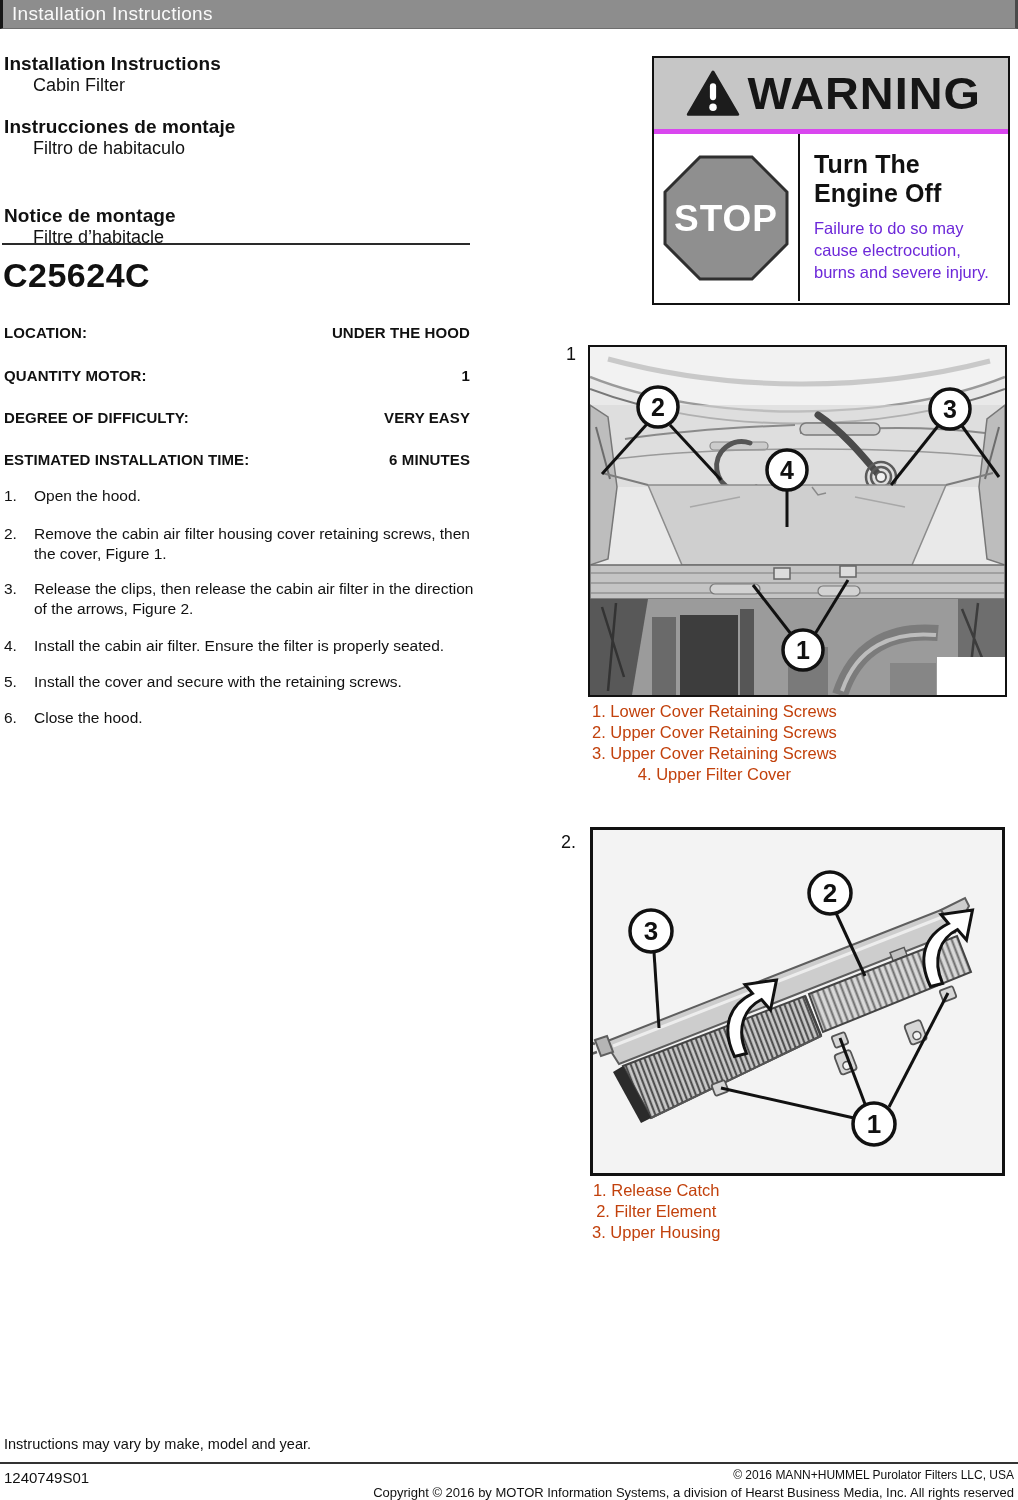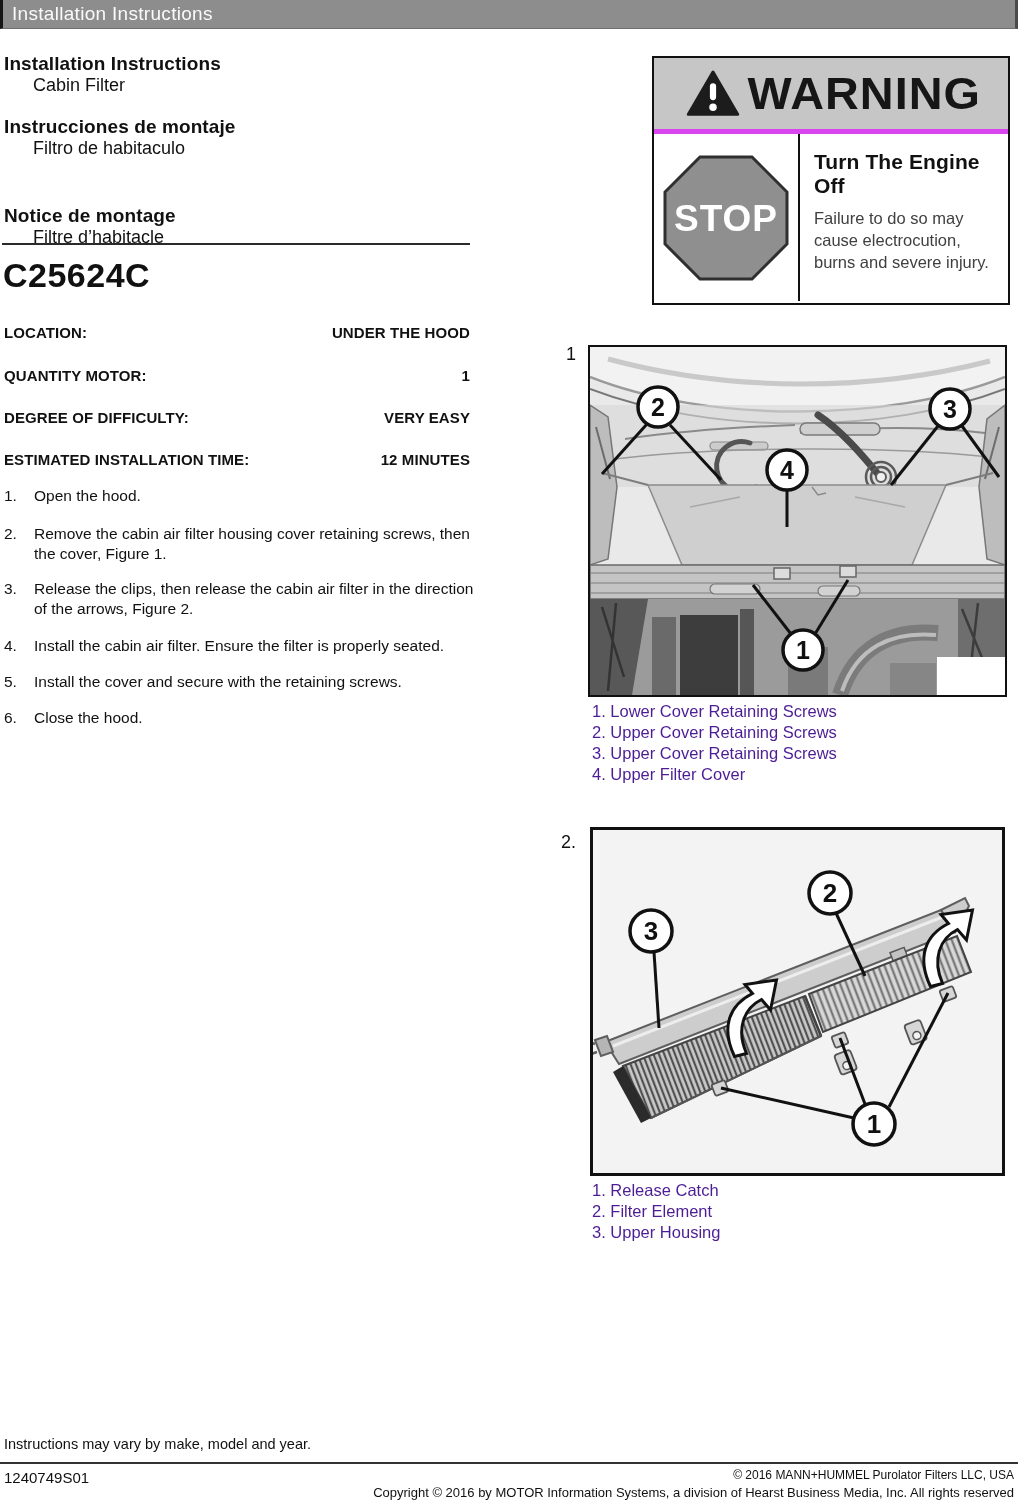--- a/index.html
+++ b/index.html
@@ -72,28 +72,28 @@
   .warning-word {
     font-size: 45px; font-weight: 900; letter-spacing: 1px; color: #161616;
     transform: scaleX(1.04); transform-origin: center;
   }
   .warning-lower { display: flex; height: 167px; }
   .warning-stop-cell {
     width: 146px; flex: 0 0 146px; border-right: 2px solid #111;
     display: flex; align-items: center; justify-content: center;
   }
   .warning-text-cell { flex: 1; padding: 16px 10px 0 14px; }
-  .warning-heading { font-size: 21px; font-weight: bold; letter-spacing: 0.1px; }
-  .warning-body { margin-top: 9px; font-size: 16.5px; line-height: 22px; color: #404040; }
+  .warning-heading { font-size: 25px; font-weight: bold; letter-spacing: 0.1px; }
+  .warning-body { margin-top: 9px; font-size: 16.5px; line-height: 22px; color: #6d28d9; }
 
   
   .fig-label { position: absolute; font-size: 18px; color: #111; }
   .fig-frame { position: absolute; border: 2px solid #111; background: #e9e9e9; }
   #fig2-frame { border-width: 3px; background: #f3f3f3; }
-  .legend { position: absolute; font-size: 16.5px; line-height: 21px; color: #4c1d95; }
+  .legend { position: absolute; font-size: 16.5px; line-height: 21px; color: #c2410c; text-align: center; }
 
   
   .footer-note { position: absolute; left: 4px; top: 1436px; font-size: 14.5px; }
   .footer-rule { position: absolute; left: 0; top: 1462px; width: 1018px; border-top: 2px solid #333; }
   .doc-number  { position: absolute; left: 4px; top: 1469px; font-size: 15px; }
   .copyright   { position: absolute; right: 4px; top: 1468px; text-align: right; }
   .copyright-l1 { font-size: 12px; }
   .copyright-l2 { font-size: 13px; margin-top: 3px; }
 
   svg text { font-family: "Liberation Sans", "DejaVu Sans", sans-serif; }
@@ -131,21 +131,21 @@
   <div class="spec-row" style="top: 367px;">
     <span>QUANTITY MOTOR:</span>
     <span>1</span>
   </div>
   <div class="spec-row" style="top: 409px;">
     <span>DEGREE OF DIFFICULTY:</span>
     <span>VERY EASY</span>
   </div>
   <div class="spec-row" style="top: 451px;">
     <span>ESTIMATED INSTALLATION TIME:</span>
-    <span>12 MINUTES</span>
+    <span>6 MINUTES</span>
   </div>
 
   <div class="step" style="top: 486px;">
     <span class="step-num">1.</span>
     <span class="step-text"><span>Open the hood.</span></span>
   </div>
   <div class="step" style="top: 524px;">
     <span class="step-num">2.</span>
     <span class="step-text">
       <div>Remove the cabin air filter housing cover retaining screws, then</div>

